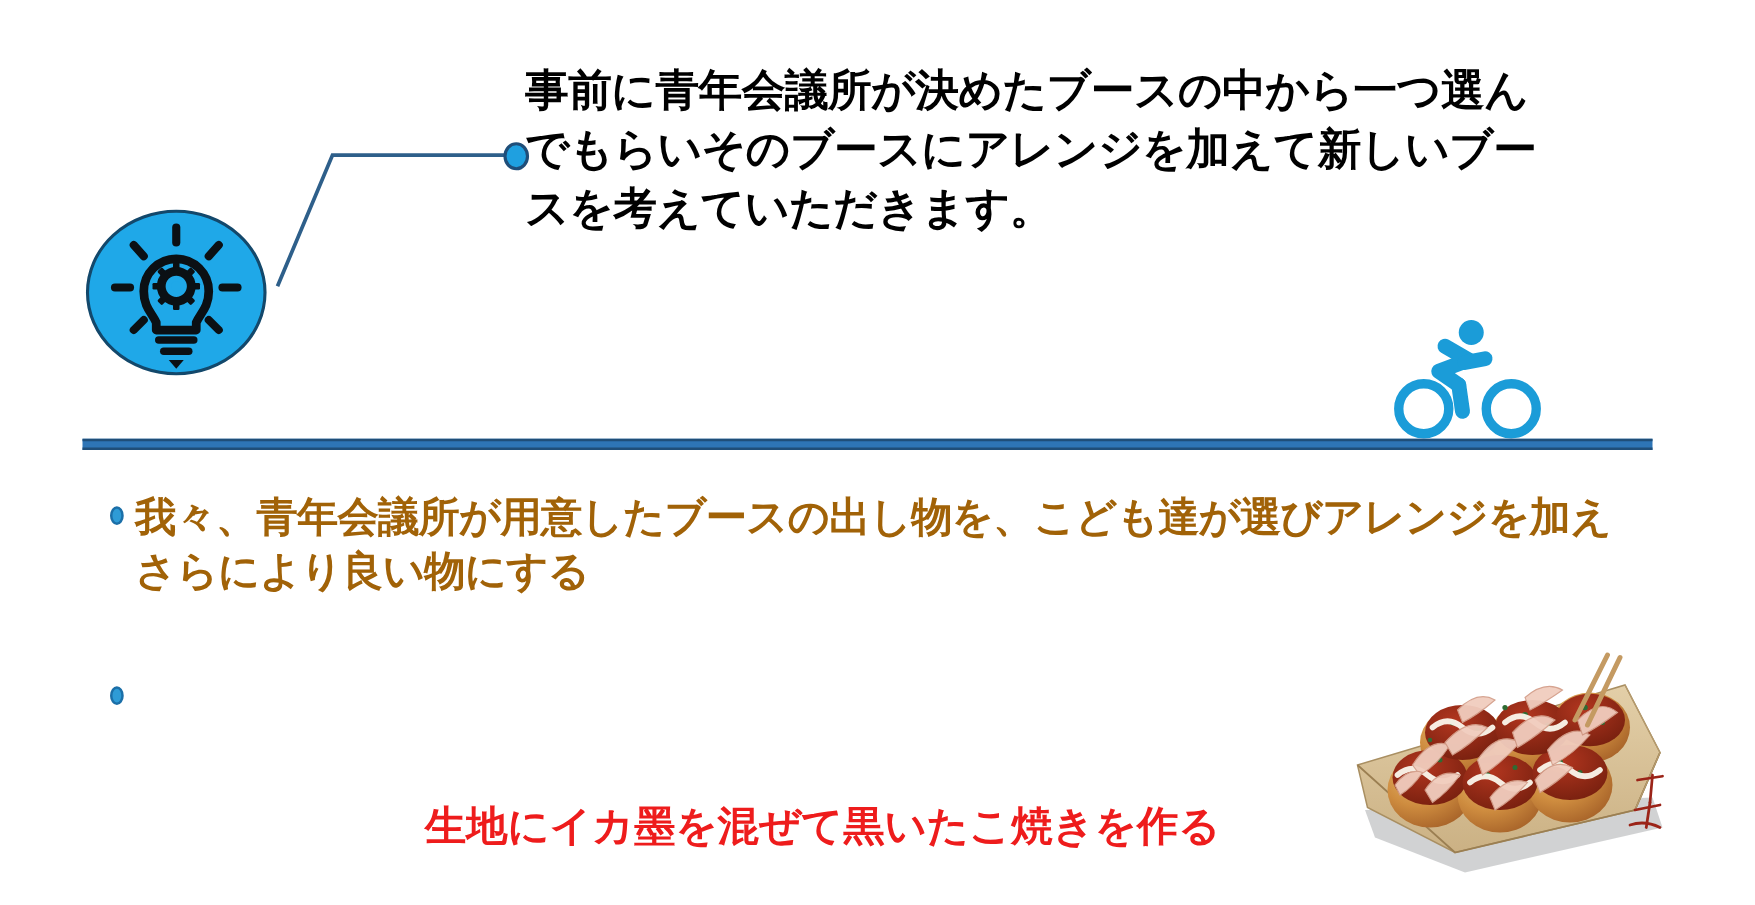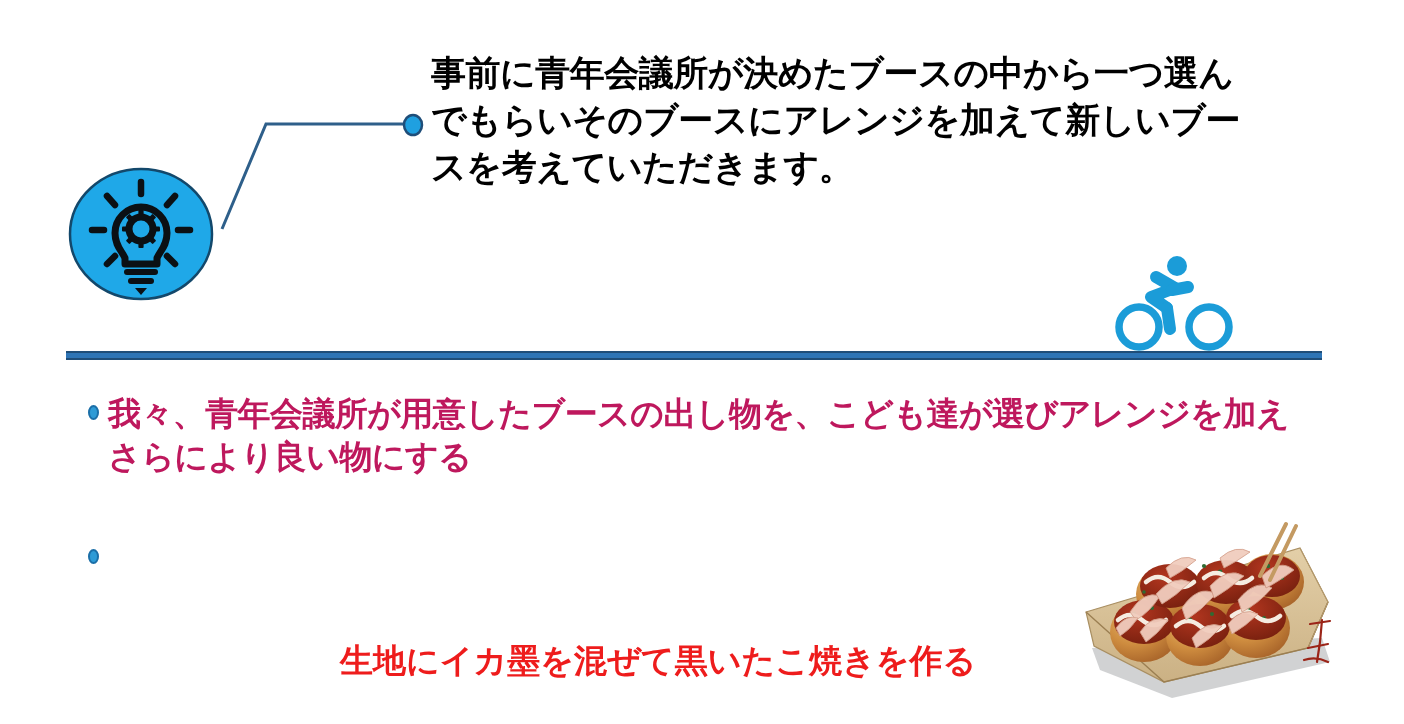--- a/index.html
+++ b/index.html
@@ -51,21 +51,21 @@
     height: 9px;
     background: #2E75B6;
     border-top: 2px solid #1F4E79;
     border-bottom: 2px solid #1F4E79;
     box-sizing: border-box;
   }
 
   
   #callout-text {
     position: absolute;
-    left: 431px;
+    left: 420px;
     top: 50px;
     width: 900px;
     color: #000000;
     font-weight: bold;
     font-size: 35px;
     line-height: 47px;
     letter-spacing: -0.5px;
     white-space: pre-wrap;
   }
 
@@ -90,21 +90,21 @@
     font-weight: bold;
     white-space: pre-wrap;
   }
 
   #bullet-goal {
     left: 88px;
     top: 392px;
     width: 1310px;
   }
   #bullet-goal .bullet-text {
-    color: #be185d;
+    color: #a16207;
     font-size: 33px;
     line-height: 43px;
     letter-spacing: -0.6px;
   }
 
   #bullet-example {
     left: 88px;
     top: 536px;
     width: 1040px;
   }

